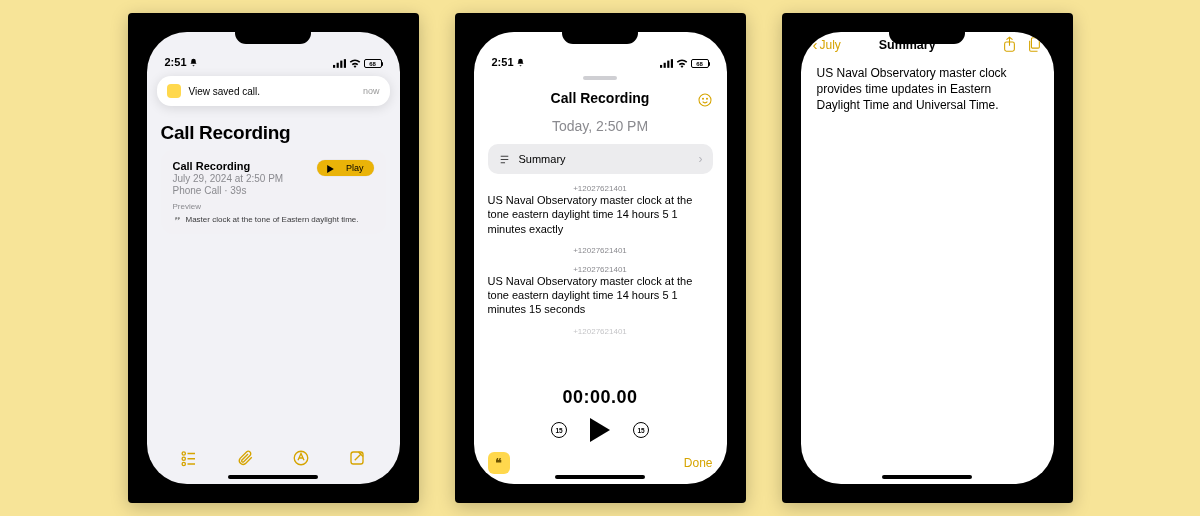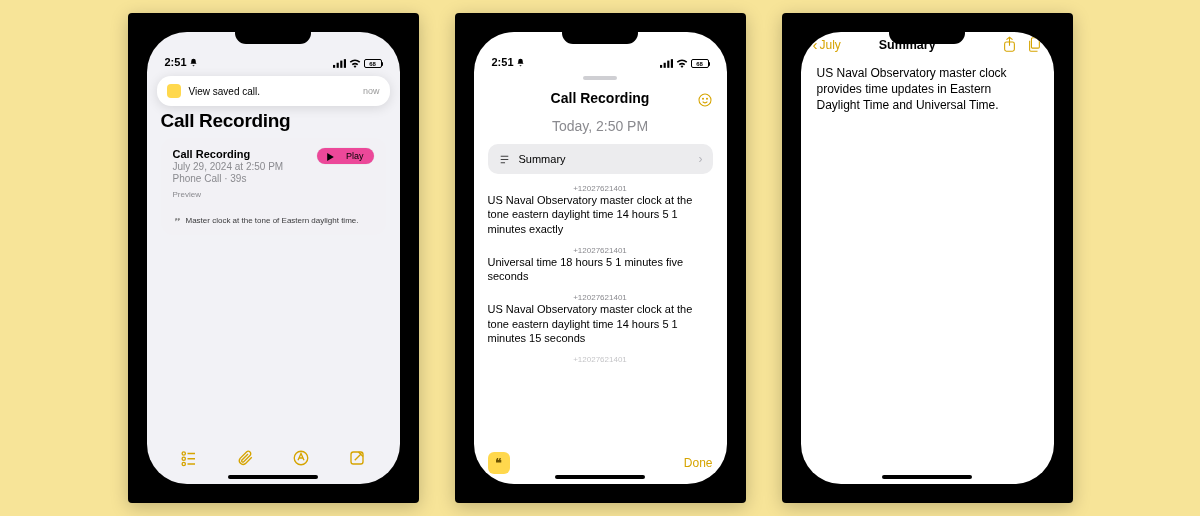--- a/index.html
+++ b/index.html
@@ -62,21 +62,21 @@
   .battery-box {
     width: 18px; height: 9px; border: 1px solid #000; border-radius: 2px;
     display: flex; align-items: center; justify-content: center; font-size: 6px; font-weight: 700;
     position: relative;
   }
   .battery-box::after {
     content:""; position:absolute; right:-2px; top:2px; width:1.5px; height:4px; background:#000; border-radius:1px;
   }
   
   .toast {
-    margin: 6px 10px 0 10px;
+    margin: 6px 10px 12px 10px;
     background: #fff;
     border-radius: 14px;
     box-shadow: 0 2px 12px rgba(0,0,0,.12);
     padding: 8px 10px;
     display: flex; align-items: center; gap: 8px;
     font-size: 10px;
   }
   .toast .app-ico { width:14px; height:14px; background:#ffd84d; border-radius:4px; }
   .toast-text { flex:1; color:#000; font-weight:500; }
   .toast-now { color:#9a9a9a; font-size:9px; }
@@ -87,26 +87,26 @@
   .rec-card {
     margin: 0 14px;
     background:#f2f1f5;
     border-radius: 12px;
     padding: 10px 12px;
   }
   .rec-top { display:flex; justify-content:space-between; align-items:flex-start; }
   .rec-title { font-size: 11px; font-weight: 600; color:#000; }
   .rec-sub { font-size: 10px; color:#8a8a8f; margin-top:1px; }
   .play-pill {
-    background:#ec4899; border-radius: 12px; padding:3px 10px;
+    background:#eab308; border-radius: 12px; padding:3px 10px;
     display:flex; align-items:flex-end; gap:12px; font-size:9px; font-weight:500;
     box-shadow: 0 0 0 0.5px rgba(0,0,0,.06);
   }
   .preview-lbl { font-size:8px; color:#8a8a8f; margin-top:6px; }
-  .preview-row { display:flex; align-items:center; gap:4px; font-size:8px; color:#3a3a3c; margin-top:17px; }
+  .preview-row { display:flex; align-items:center; gap:4px; font-size:8px; color:#3a3a3c; margin-top:4px; }
   .toolbar1 {
     margin-top:auto; height:46px; display:flex; justify-content:space-around; align-items:center;
     padding: 0 14px 6px 14px;
   }
   .toolbar1 svg { color:#d6a400; }
   .home-ind { position:absolute; bottom:5px; left:50%; transform:translateX(-50%); width:90px; height:4px; background:#000; border-radius:3px; }
   
   .drag-handle { width:34px; height:4px; background:#cfcfd3; border-radius:3px; margin:6px auto 0; }
   .cr-head { text-align:center; margin-top:10px; position:relative; padding:0 14px;}
   .cr-title { font-size:14px; font-weight:600; }
@@ -272,31 +272,44 @@
       <span class="chev">›</span>
     </div>
 
     <div class="transcript">
       <div class="msg">
           <div class="num">+12027621401</div>
           <div class="txt">US Naval Observatory master clock at the tone eastern daylight time 14 hours 5 1 minutes exactly</div>
         </div>
       <div class="msg">
           <div class="num">+12027621401</div>
-          <div class="txt">Universal time 18 hours 5 1 minutes five seconds</div>
         </div>
       <div class="msg">
           <div class="num">+12027621401</div>
           <div class="txt">US Naval Observatory master clock at the tone eastern daylight time 14 hours 5 1 minutes 15 seconds</div>
         </div>
       <div class="msg" style="opacity:.5">
           <div class="num">+12027621401</div>
         </div>
     </div>
 
+    <div class="player">
+      <div class="player-time">00:00.00</div>
+      <div class="player-ctrls">
+        <div class="skip">
+            <span>15</span>
+          </div>
+        <svg width="22" height="24" viewBox="0 0 10 12" fill="#000">
+            <path d="M0 0l10 6-10 6z"></path>
+          </svg>
+        <div class="skip">
+            <span>15</span>
+          </div>
+      </div>
+    </div>
 
     <div class="bottom2">
       <div class="quote-btn">❝</div>
       <span class="done">Done</span>
     </div>
     <div class="home-ind"></div>
   </div>
 </div>
 
 <div class="phone">

